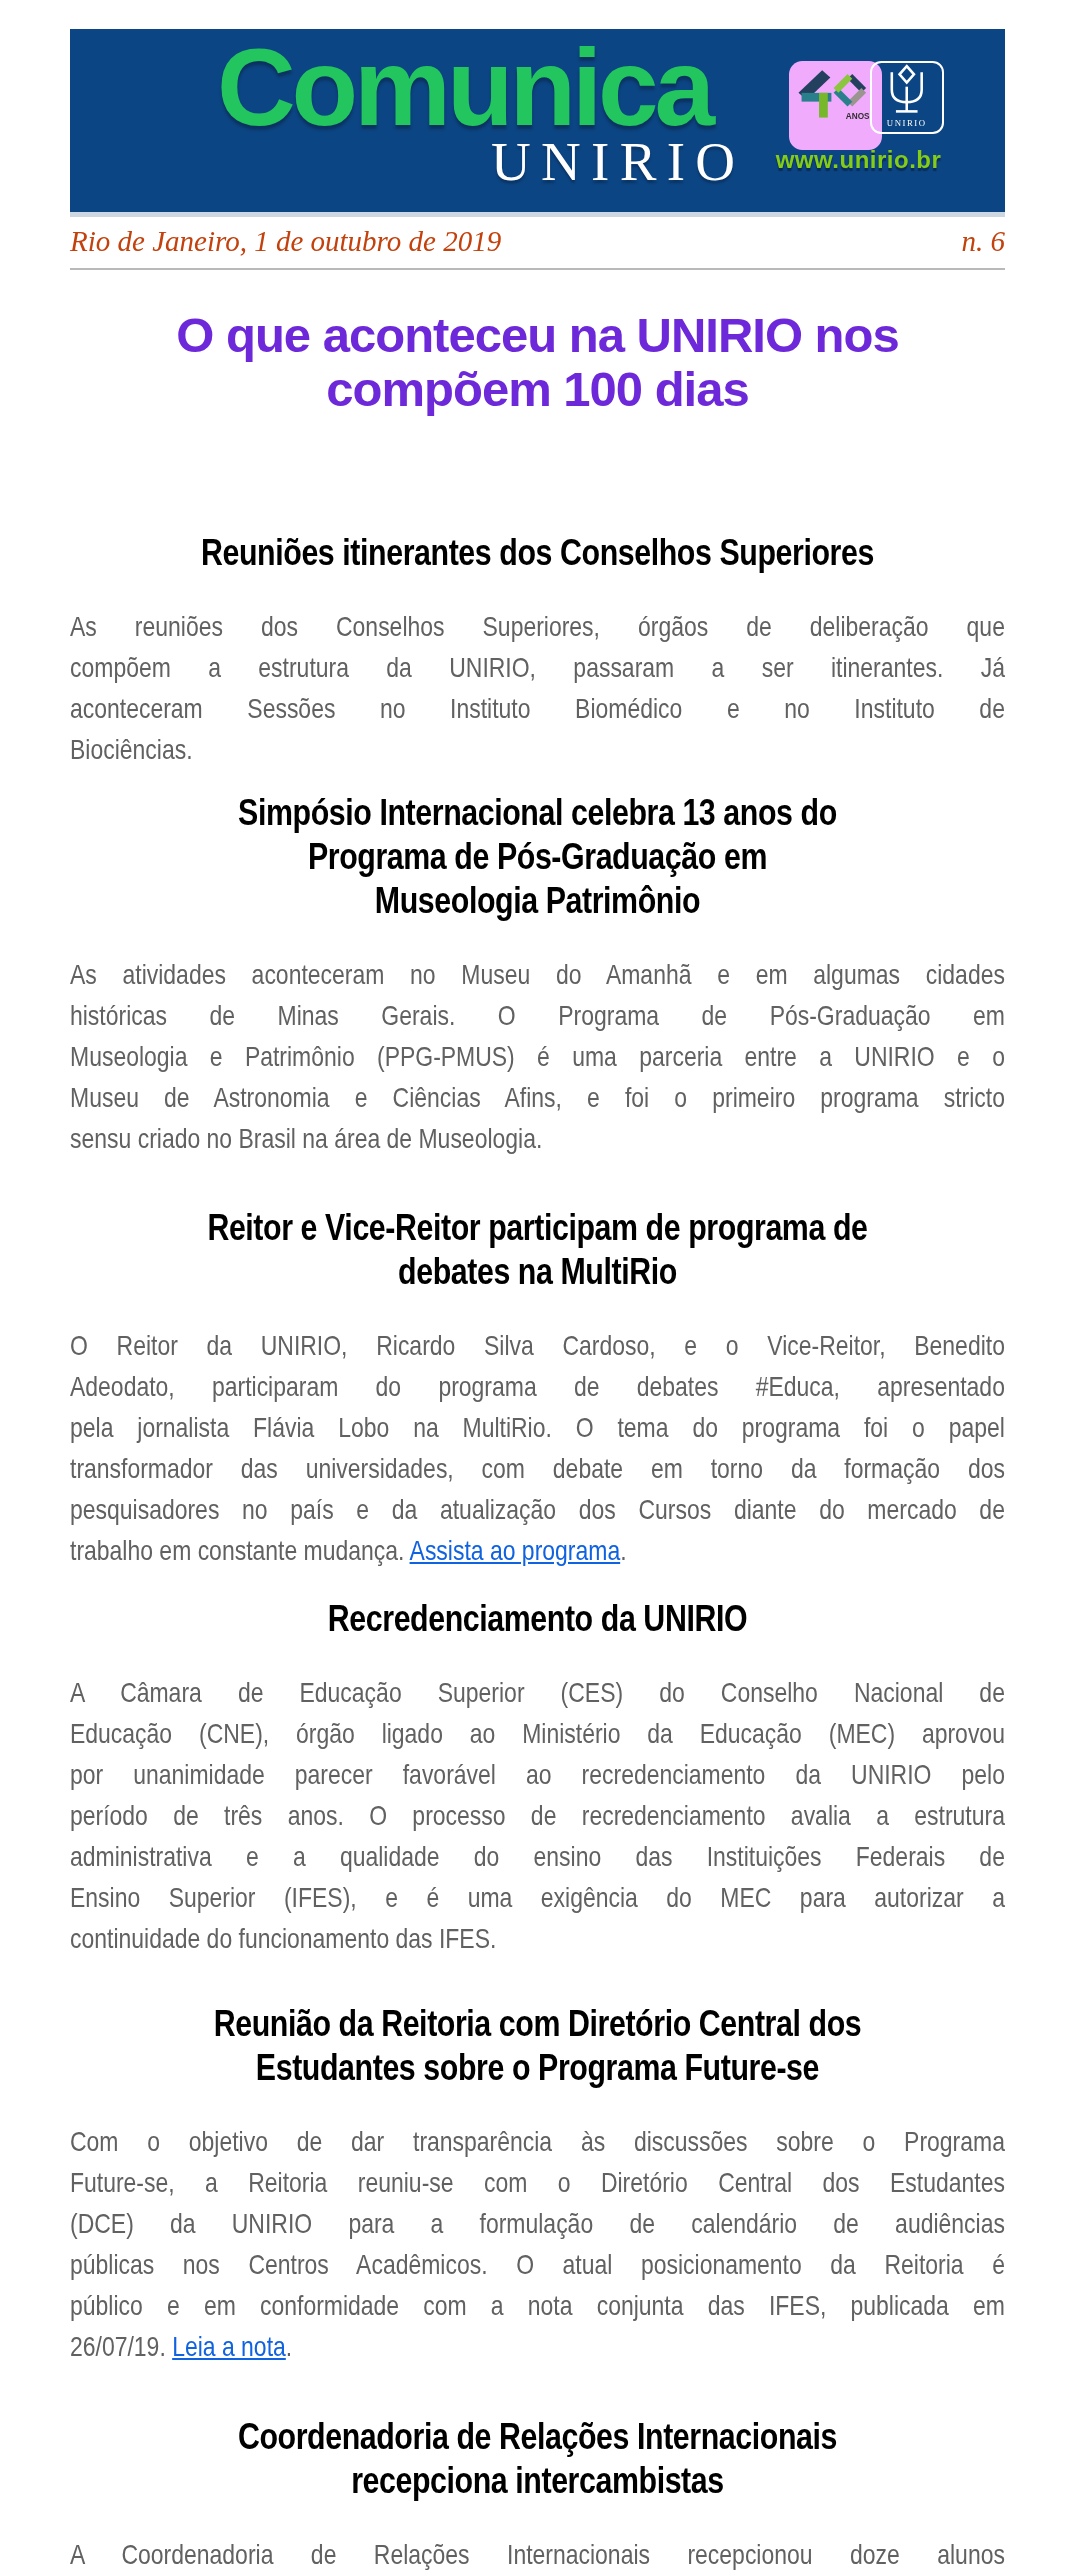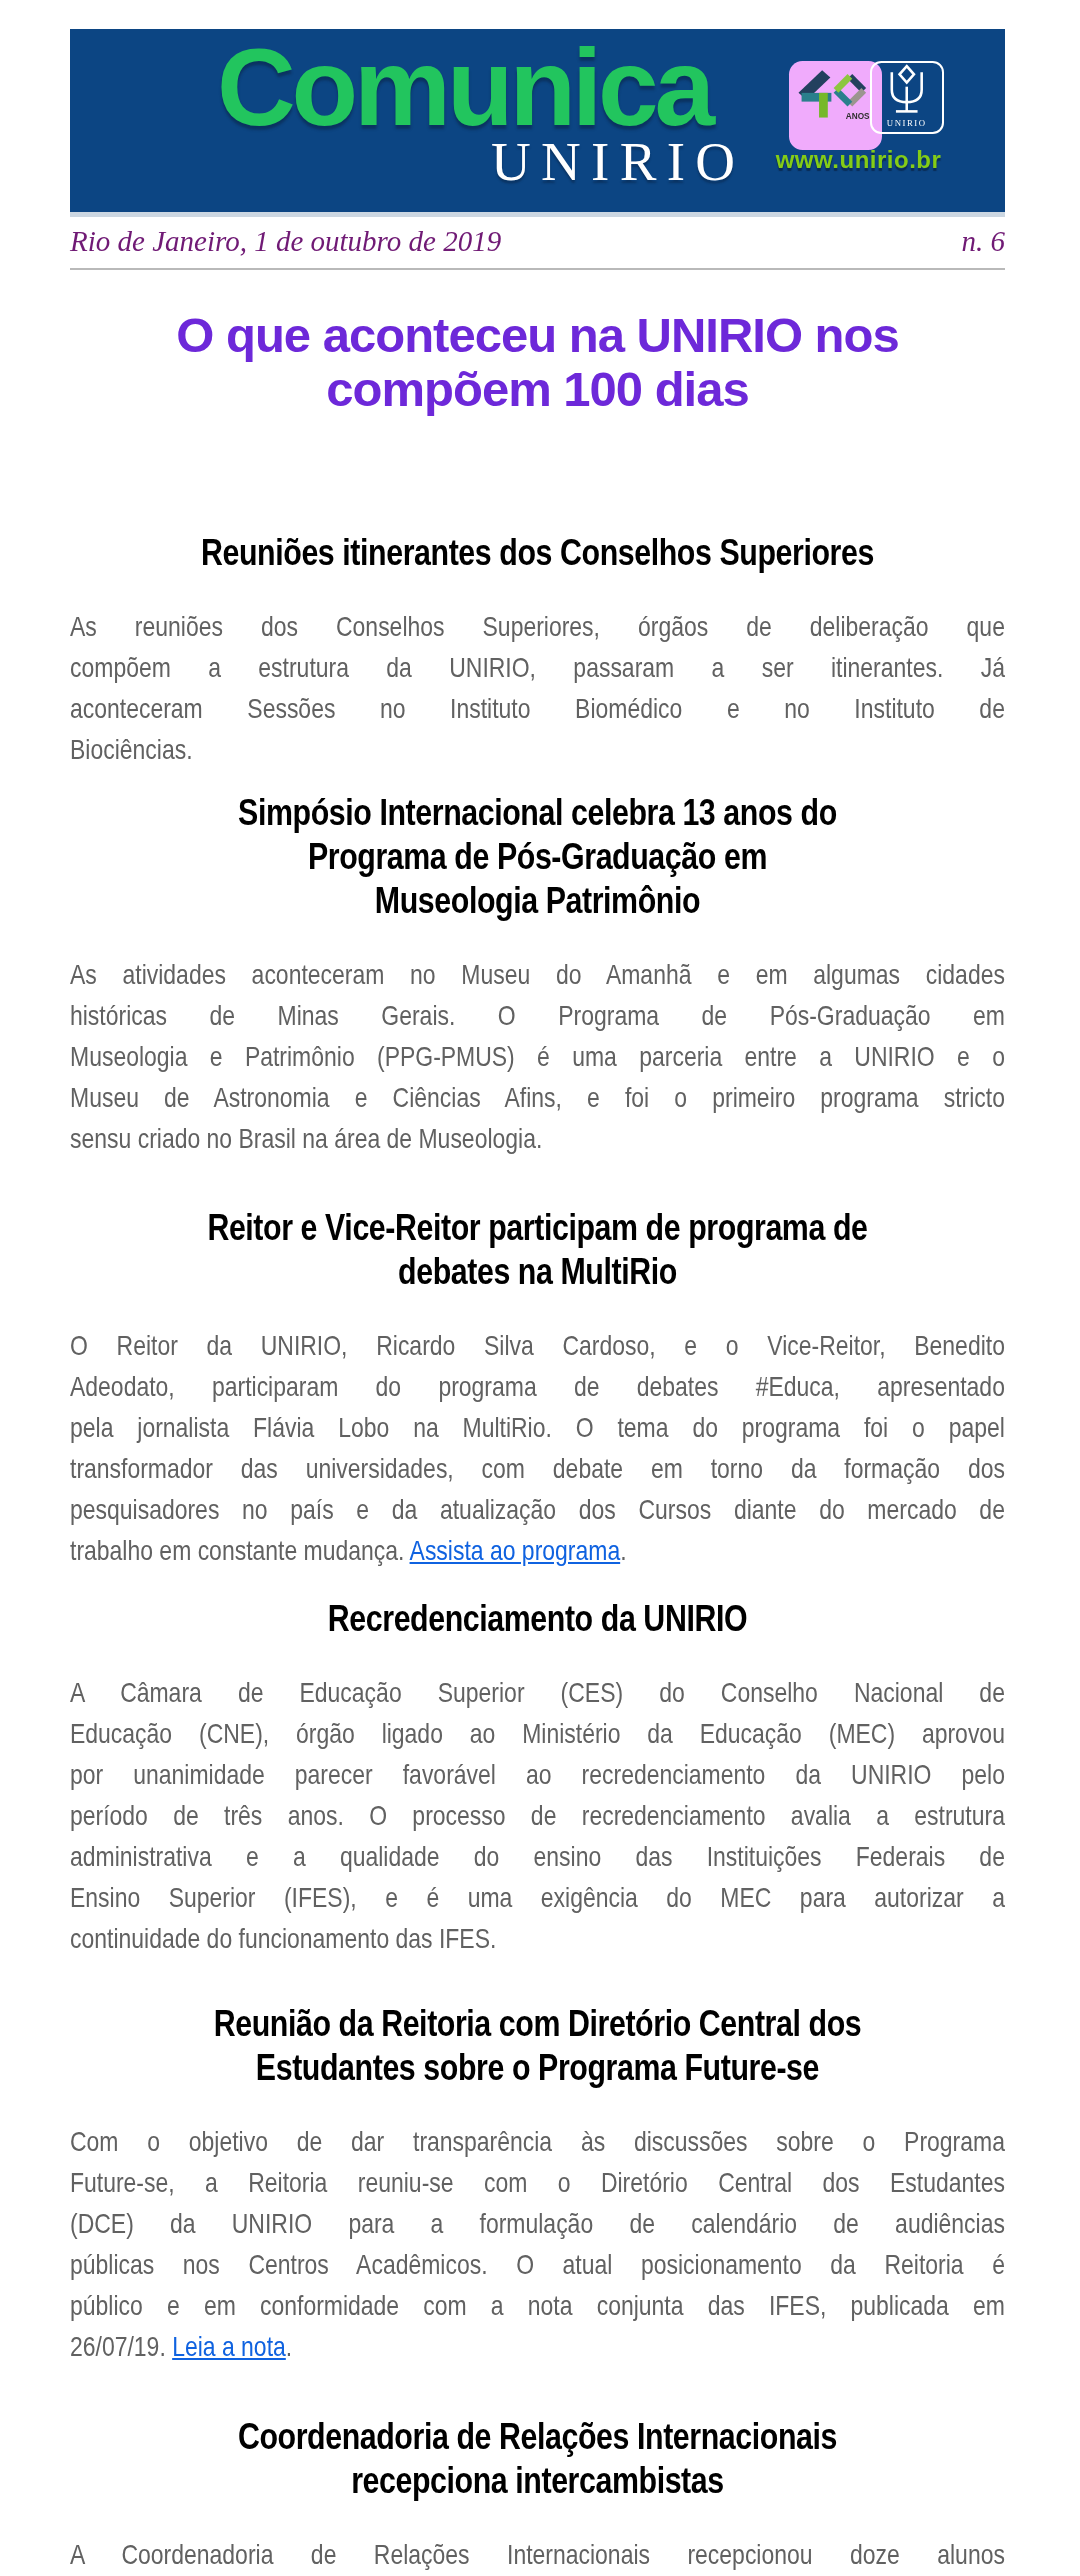--- a/index.html
+++ b/index.html
@@ -49,21 +49,21 @@
     text-align:center; font-size:24px; font-weight:bold;
     color:#84cc16; letter-spacing:0.5px;
     text-shadow:0 2.6px 1px rgba(8,28,56,.6);
   }
 
   
   .dateline {
     position:absolute; left:70px; top:225px; width:935px;
     display:flex; justify-content:space-between; align-items:baseline;
     font-family:"Liberation Serif", serif; font-style:italic;
-    font-size:29px; color:#701a75;
+    font-size:29px; color:#c2410c;
   }
   .rule {
     position:absolute; left:70px; top:268px;
     width:935px; height:2.1px; background:#b9b9b9;
   }
 
   
   .page-title {
     position:absolute; left:70px; top:308px; width:935px;
     text-align:center; font-size:49px; font-weight:bold;

